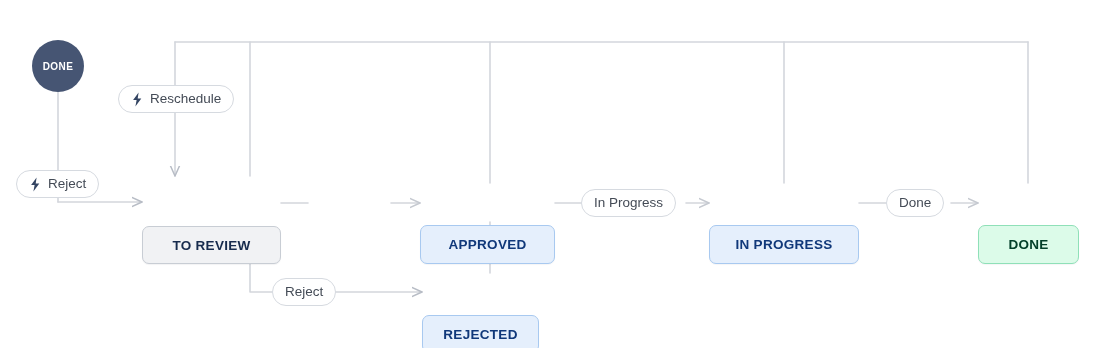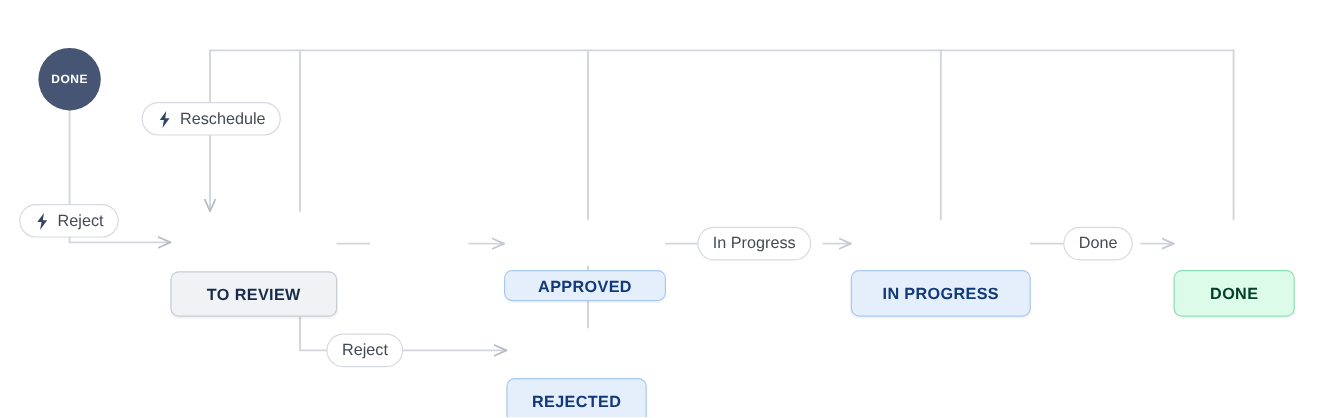--- a/index.html
+++ b/index.html
@@ -162,21 +162,21 @@
   </svg>
 
   <div class="start-node" style="left:32px; top:40px;">
     <span class="start-label">DONE</span>
   </div>
 
   <div class="state-box state-grey" style="left:142px; top:184px; width:139px; height:38px;">
     <span class="state-label">TO REVIEW</span>
   </div>
 
-  <div class="state-box state-blue" style="left:420px; top:183px; width:135px; height:26px;">
+  <div class="state-box state-blue" style="left:420px; top:183px; width:135px; height:39px;">
     <span class="state-label">APPROVED</span>
   </div>
 
   <div class="state-box state-blue" style="left:709px; top:183px; width:150px; height:39px;">
     <span class="state-label">IN PROGRESS</span>
   </div>
 
   <div class="state-box state-green" style="left:978px; top:183px; width:101px; height:39px;">
     <span class="state-label">DONE</span>
   </div>

